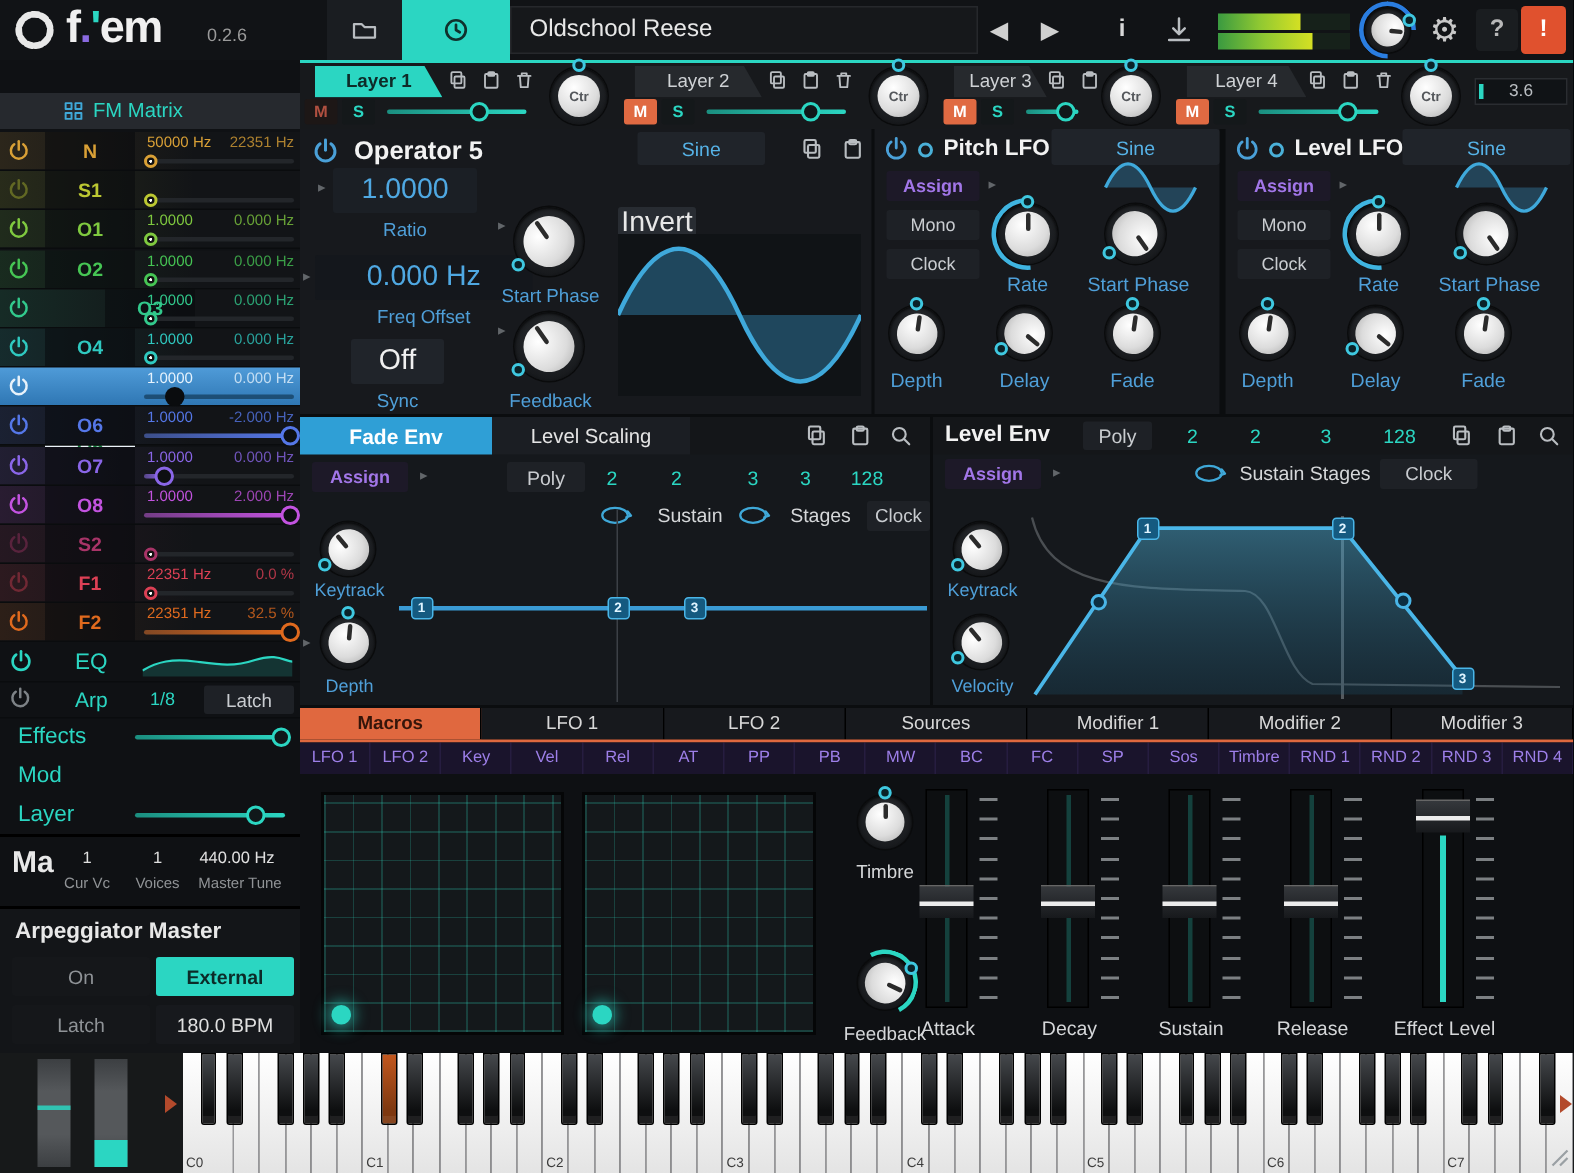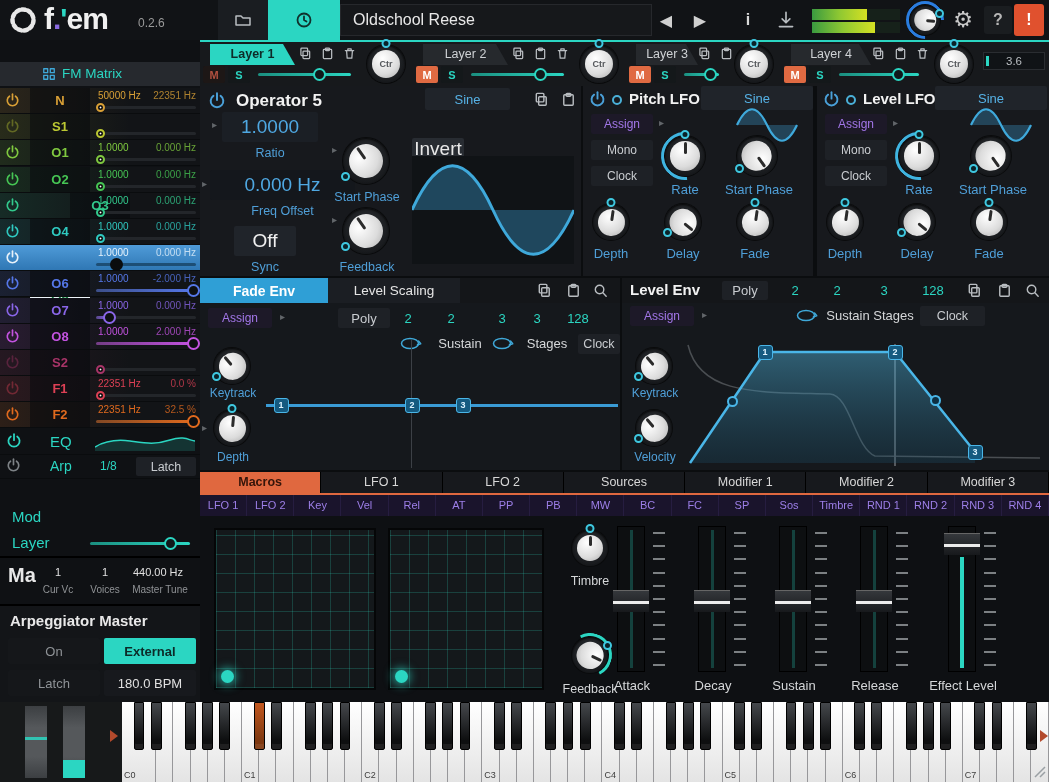--- a/index.html
+++ b/index.html
@@ -20,21 +20,21 @@
   .kdot{position:absolute;width:5px;height:5px;border:2px solid #3fc8e0;background:#0a2228;border-radius:50%;z-index:3;}
   .kdot.t{left:50%;top:-6px;transform:translateX(-50%);}
   .kdot.bl{left:-2px;bottom:3px;}
   .kdot.tr{right:-4px;top:4px;}
   .karc{position:absolute;inset:-4px;border:3px solid transparent;border-radius:50%;}
   .arc-l{border-left-color:#3fb4e0;border-top-color:#3fb4e0;transform:rotate(-50deg);}
   .arc-tr{border-top-color:#2bd6c2;border-right-color:#2bd6c2;transform:rotate(18deg);}
   
   .sbtn{position:absolute;display:flex;align-items:center;justify-content:center;background:#1e2126;
         color:#c9ccd0;font-size:12px;border-radius:2px;}
-  .assign{background:#1d1928;color:#a276e8;font-weight:normal;}
+  .assign{background:#1d1928;color:#a276e8;font-weight:bold;}
   .wavebtn{background:#20242a;color:#56b2e6;font-size:13px;}
   .blbl{position:absolute;color:#4f9fd8;font-size:12.5px;text-align:center;}
   .wlbl{position:absolute;color:#d5d7d9;font-size:13px;text-align:center;}
   .num{position:absolute;color:#2bd6c2;font-size:13px;display:flex;align-items:center;justify-content:center;}
   .parrow{position:absolute;color:#62666a;font-size:10px;}
   .icon{position:absolute;}
   .icon svg{width:100%;height:100%;fill:none;stroke:#b9bdc1;stroke-width:1.5;stroke-linecap:round;stroke-linejoin:round;display:block;}
   .icon.dark svg{stroke:#10312c;stroke-width:1.8;}
   .icon.teal svg{stroke:#3fa8d8;}
   
@@ -493,20 +493,25 @@
     <span id="pwr-arp" class="icon" style="left:6px;top:3px;width:15px;height:15px;">
         <svg viewBox="0 0 20 20" style="width:15px;height:15px;display:block">
           <path d="M6,4.27 A7,7 0 1 0 14,4.27" fill="none" stroke="#7d8286" stroke-width="2.2" stroke-linecap="round"></path>
           <line x1="10" y1="1.5" x2="10" y2="9" stroke="#7d8286" stroke-width="2.2" stroke-linecap="round"></line>
         </svg>
       </span>
     <span class="abs" style="left:50px;top:3px;font-size:14px;color:#2bd6c2;">Arp</span>
     <span class="abs" style="left:100px;top:4px;font-size:12px;color:#2bd6c2;">1/8</span>
     <div class="sbtn" style="left:136px;top:2px;width:60px;height:19px;font-size:12.5px;">Latch</div>
   </div>
+  <div class="abs" style="left:0;top:478px;width:200px;height:26px;">
+    <span class="abs" style="left:12px;top:4px;font-size:15px;color:#2bd6c2;">Effects</span>
+    <div class="tfill" style="left:90px;top:12px;width:100px;"></div>
+    <div id="fx-handle" class="thandle" style="top: 7px; left: 181px;"></div>
+  </div>
   <div class="abs" style="left:0;top:504px;width:200px;height:26px;">
     <span class="abs" style="left:12px;top:4px;font-size:15px;color:#2bd6c2;">Mod</span>
   </div>
   <div class="abs" style="left:0;top:530px;width:200px;height:26px;border-bottom:2px solid #000;">
     <span class="abs" style="left:12px;top:4px;font-size:15px;color:#2bd6c2;">Layer</span>
     <div class="tfill" style="left:90px;top:12px;width:100px;"></div>
     <div id="ly-handle" class="thandle" style="top: 7px; left: 164px;"></div>
   </div>
   <div class="abs" style="left:0;top:558px;width:200px;height:46px;border-bottom:2px solid #000;">
     <span class="abs" style="left:8px;top:6px;font-size:20px;font-weight:bold;color:#e8e8e8;">Ma</span>

